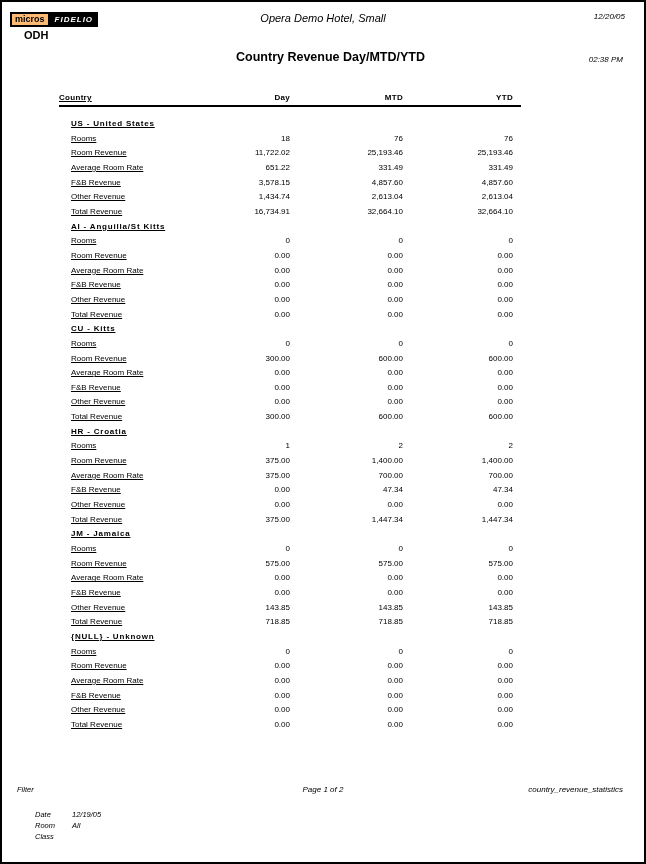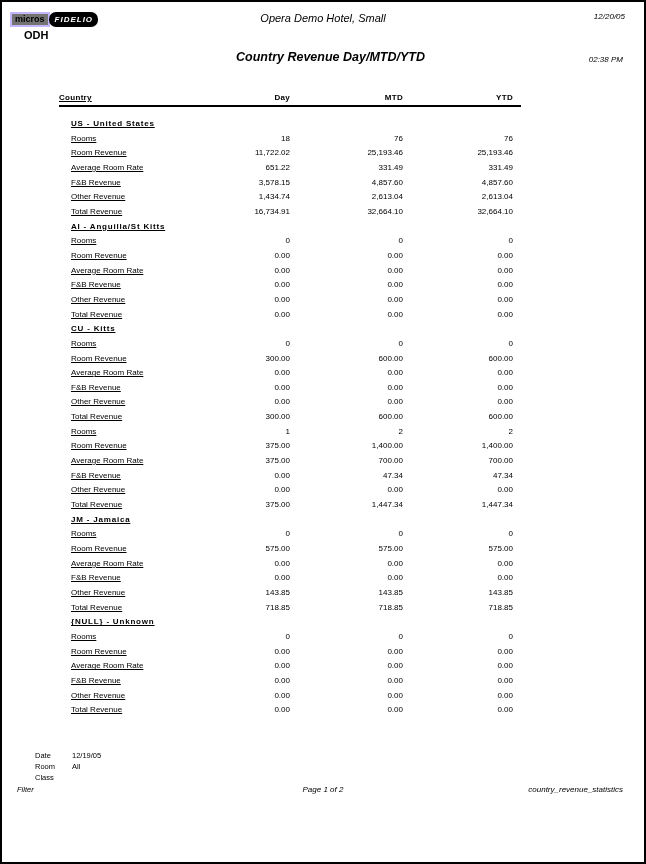--- a/index.html
+++ b/index.html
@@ -11,47 +11,46 @@
     border: 2px solid #000;
     box-sizing: border-box;
     font-family: "Liberation Sans", sans-serif;
     color: #000;
     overflow: hidden;
   }
 
   
   .logo { position: absolute; left: 8px; top: 10px; display: flex; align-items: stretch; }
   .logo-micros {
-    border: 2px solid #c4b5fd; background: #737373; color: #000;
+    border: 2px solid #000000; background: #fdba74; color: #000;
     font-weight: bold; font-size: 9px; line-height: 11px; padding: 0 3px;
   }
   .logo-fidelio {
     background: #000; color: #fff; font-weight: bold; font-style: italic;
     font-size: 8px; line-height: 15px; padding: 0 5px 0 6px; letter-spacing: 1px;
     margin-left: -1px;
-    border-radius: 7px;
   }
   .prop-code { position: absolute; left: 22px; top: 27px; font-weight: bold; font-size: 11px; }
   .hotel-name { position: absolute; left: 0; right: 0; top: 10px; text-align: center; font-style: italic; font-size: 11px; }
   .report-date { position: absolute; right: 19px; top: 10px; font-style: italic; font-size: 8px; }
-  .report-title { position: absolute; left: 0; right: 0; top: 48px; text-align: center; font-style: italic; font-weight: bold; font-size: 12.5px; padding-left: 15px; }
+  .report-title { position: absolute; left: 0; right: 0; top: 48px; text-align: center; font-weight: bold; font-size: 12.5px; padding-left: 15px; }
   .report-time { position: absolute; right: 21px; top: 53px; font-style: italic; font-size: 8px; }
 
   
   .report-table { position: absolute; left: 57px; top: 90px; width: 462px; font-size: 8px; }
   .tr { display: flex; line-height: 14.66px; height: 14.66px; white-space: nowrap; }
   .c0 { flex: 1 1 auto; text-align: left; text-decoration: underline; }
   .c1 { width: 85px;  text-align: right; }
   .c2 { width: 113px; text-align: right; }
   .c3 { width: 118px; text-align: right; padding-right: 8px; box-sizing: border-box; }
   .thead { font-weight: bold; height: 13px; line-height: 12px; border-bottom: 2px solid #000; letter-spacing: 0.3px; }
   .tbody { padding-top: 10px; margin-left: 12px; }
   .section-header { font-weight: bold; letter-spacing: 0.8px; }
   .footer-filter { position: absolute; left: 15px; top: 783px; font-style: italic; font-size: 7.5px; }
-  .footer-params { position: absolute; left: 33px; top: 748px; font-size: 7.5px; display: grid; grid-template-columns: 37px auto; column-gap: 0; line-height: 11px; }
+  .footer-params { position: absolute; left: 33px; top: 807px; font-style: italic; font-size: 7.5px; display: grid; grid-template-columns: 37px auto; column-gap: 0; line-height: 11px; }
   .footer-page { position: absolute; left: 0; right: 0; top: 783px; text-align: center; font-style: italic; font-size: 8px; }
   .footer-report { position: absolute; right: 21px; top: 783px; font-style: italic; font-size: 8px; }
 </style>
 </head>
 <body>
 
 <div class="page">
 
   <div class="logo">
     <span class="logo-micros">micros</span>
@@ -181,20 +180,23 @@
           <div class="c1">0.00</div>
           <div class="c2">0.00</div>
           <div class="c3">0.00</div>
         </div>
         <div class="tr">
           <div class="c0">Total Revenue</div>
           <div class="c1">300.00</div>
           <div class="c2">600.00</div>
           <div class="c3">600.00</div>
         </div>
+        <div class="tr section-header">
+          <div class="c0">HR - Croatia</div>
+        </div>
         <div class="tr">
           <div class="c0">Rooms</div>
           <div class="c1">1</div>
           <div class="c2">2</div>
           <div class="c3">2</div>
         </div>
         <div class="tr">
           <div class="c0">Room Revenue</div>
           <div class="c1">375.00</div>
           <div class="c2">1,400.00</div>

